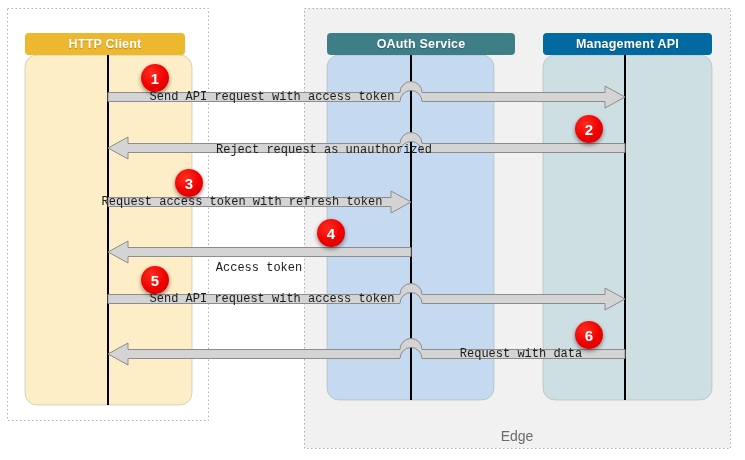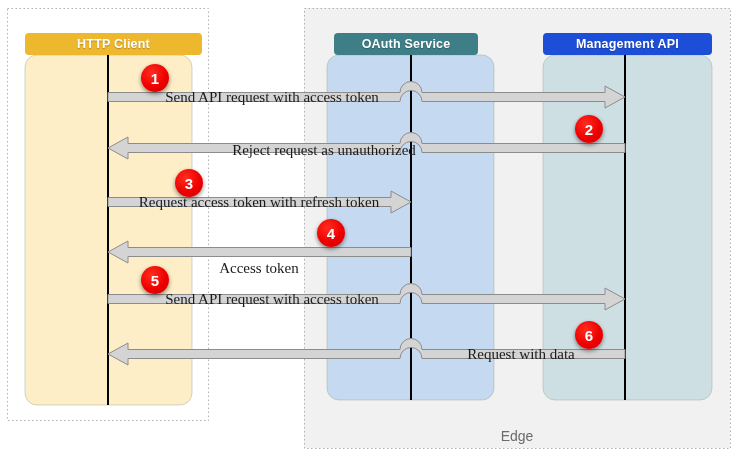--- a/index.html
+++ b/index.html
@@ -41,23 +41,23 @@
     font-weight: bold;
     letter-spacing: 0.2px;
     display: flex;
     align-items: center;
     justify-content: center;
     font-family: "Liberation Sans", sans-serif;
     text-shadow: 0 1px 1px rgba(0,0,0,0.25);
   }
   .msg-label {
     position: absolute;
-    font-size: 15px;
+    font-size: 12px;
     color: #1a1a1a;
-    font-family: Liberation Serif, serif;
+    font-family: Liberation Mono, monospace;
     white-space: nowrap;
     text-align: center;
     line-height: 12px;
   }
   .badge {
     position: absolute;
     width: 28px;
     height: 28px;
     border-radius: 50%;
     background: radial-gradient(circle at 38% 32%, #ff2d20 0%, #ee0000 55%, #cc0000 100%);
@@ -108,34 +108,34 @@
         <g>
           <path d="M 108 294.5 L 400 294.5 A 11 11 0 0 1 422 294.5 L 605 294.5 L 605 288 L 625 299 L 605 310 L 605 303.5 L 422 303.5 A 11 11 0 0 0 400 303.5 L 108 303.5 Z" fill="#d4d4d4" stroke="#8c8c8c" stroke-width="1" stroke-linejoin="round"></path>
         </g>
         <g>
           <path d="M 625 349.5 L 422 349.5 A 11 11 0 0 0 400 349.5 L 128 349.5 L 128 343 L 108 354 L 128 365 L 128 358.5 L 400 358.5 A 11 11 0 0 1 422 358.5 L 625 358.5 Z" fill="#d4d4d4" stroke="#8c8c8c" stroke-width="1" stroke-linejoin="round"></path>
         </g>
       </g>
   </svg>
 
   <div id="headers-layer">
-      <div class="lane-header" style="left: 25px; top: 33px; width: 177px; height: 22px; background: rgb(237, 183, 46);">
+      <div class="lane-header" style="left: 25px; top: 33px; width: 160px; height: 22px; background: rgb(237, 183, 46);">
         <span>HTTP Client</span>
       </div>
-      <div class="lane-header" style="left: 327px; top: 33px; width: 144px; height: 22px; background: rgb(61, 126, 135); margin-left: 7px;">
+      <div class="lane-header" style="left: 327px; top: 33px; width: 188px; height: 22px; background: rgb(61, 126, 135);">
         <span>OAuth Service</span>
       </div>
-      <div class="lane-header" style="left: 543px; top: 33px; width: 169px; height: 22px; background: #1d4ed8;">
+      <div class="lane-header" style="left: 543px; top: 33px; width: 169px; height: 22px; background: #0369a1;">
         <span>Management API</span>
       </div>
     </div>
   <div id="labels-layer">
       <div class="msg-label" style="left: 272px; top: 91px; transform: translateX(-50%);">Send API request with access token</div>
       <div class="msg-label" style="left: 295px; top: 144px; transform: translateX(-50%); margin-left: 29px;">Reject request as unauthorized</div>
-      <div class="msg-label" style="left: 259px; top: 196px; transform: translateX(-50%);">Request access token with refresh token</div>
+      <div class="msg-label" style="left: 242px; top: 196px; transform: translateX(-50%);">Request access token with refresh token</div>
       <div class="msg-label" style="left: 259px; top: 262px; transform: translateX(-50%);">Access token</div>
       <div class="msg-label" style="left: 272px; top: 293px; transform: translateX(-50%);">Send API request with access token</div>
       <div class="msg-label" style="left: 521px; top: 348px; transform: translateX(-50%);">Request with data</div>
     </div>
   <div id="badges-layer">
       <div class="badge" style="left: 141px; top: 64px;">
         <span>1</span>
       </div>
       <div class="badge" style="left: 575px; top: 115px;">
         <span>2</span>

